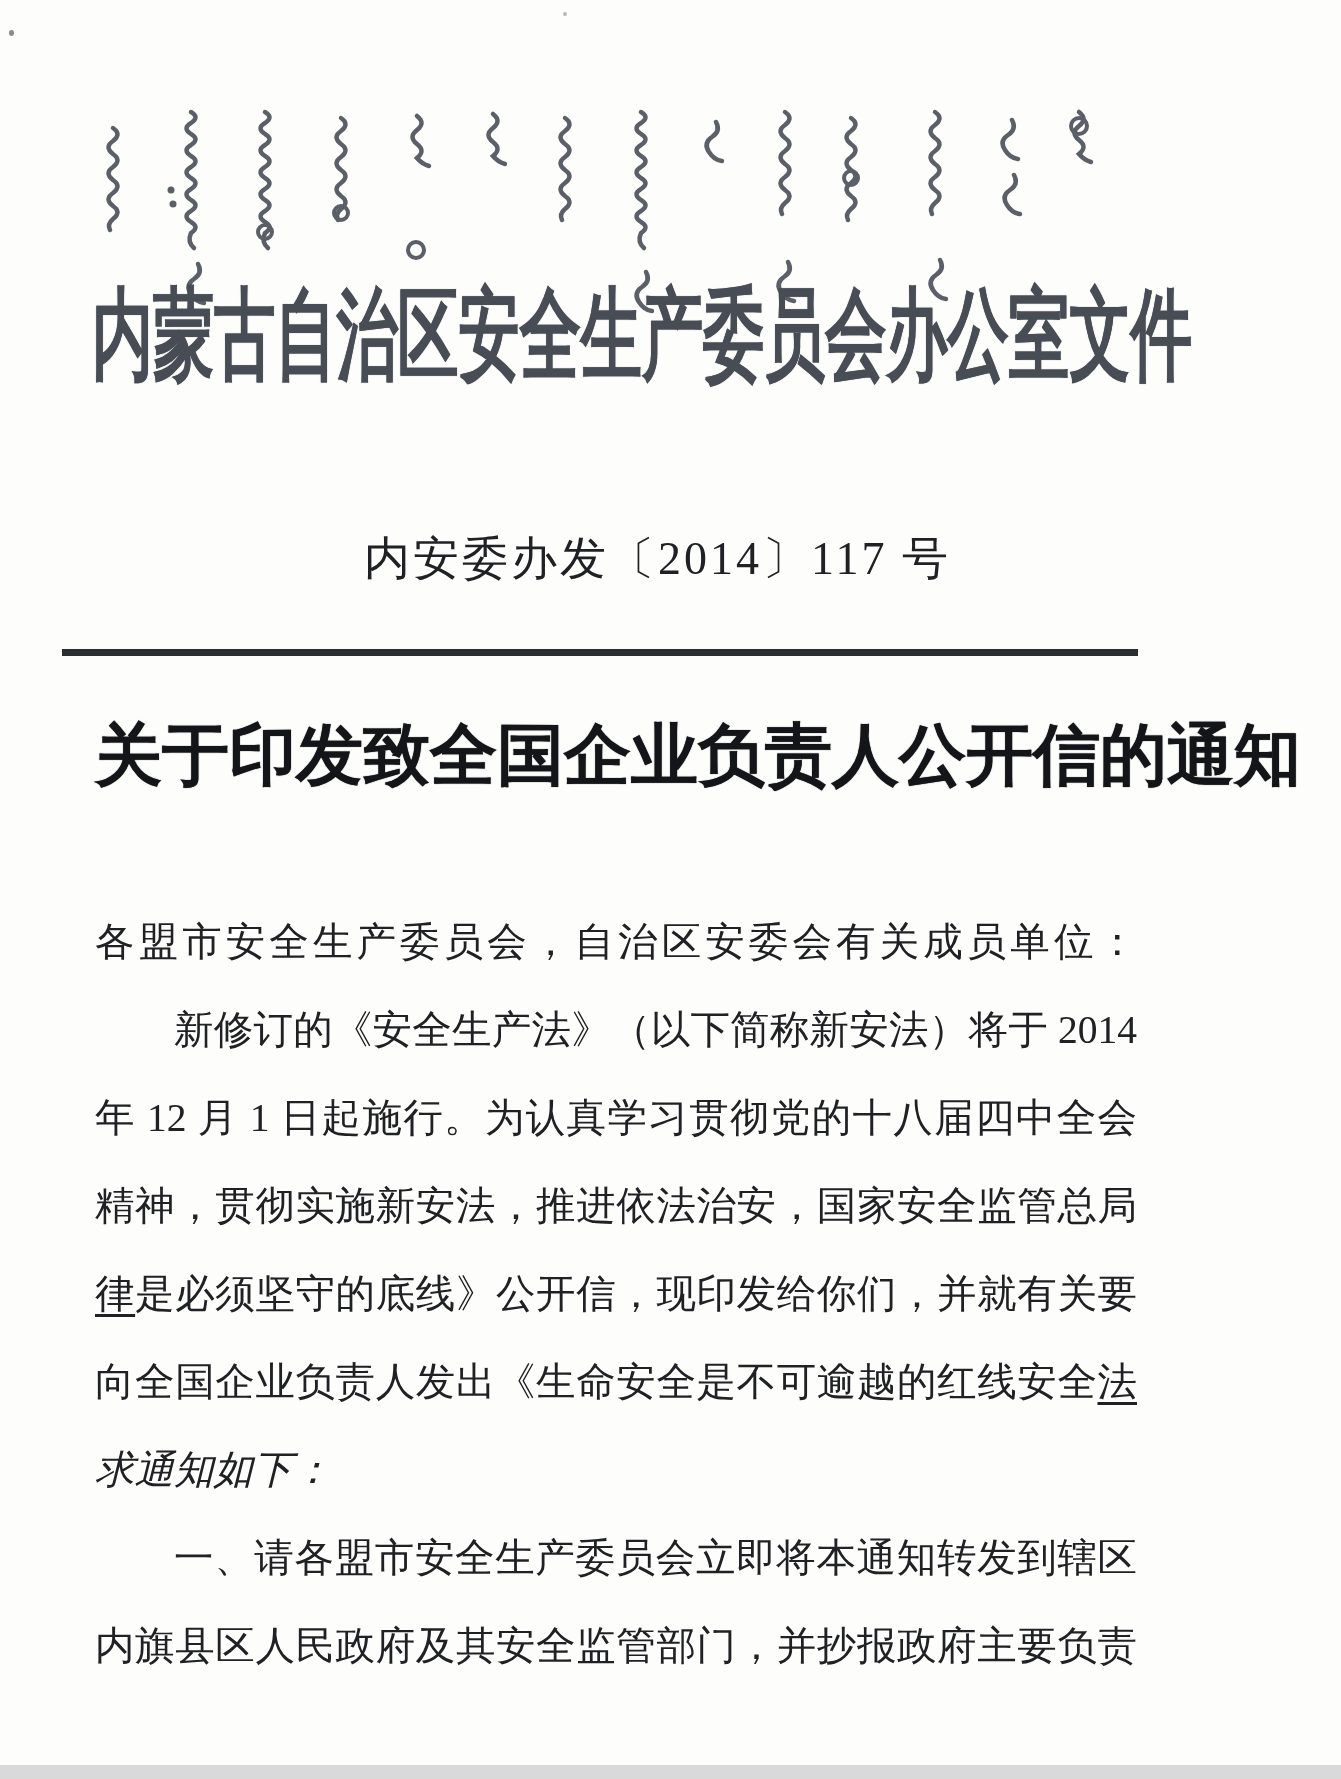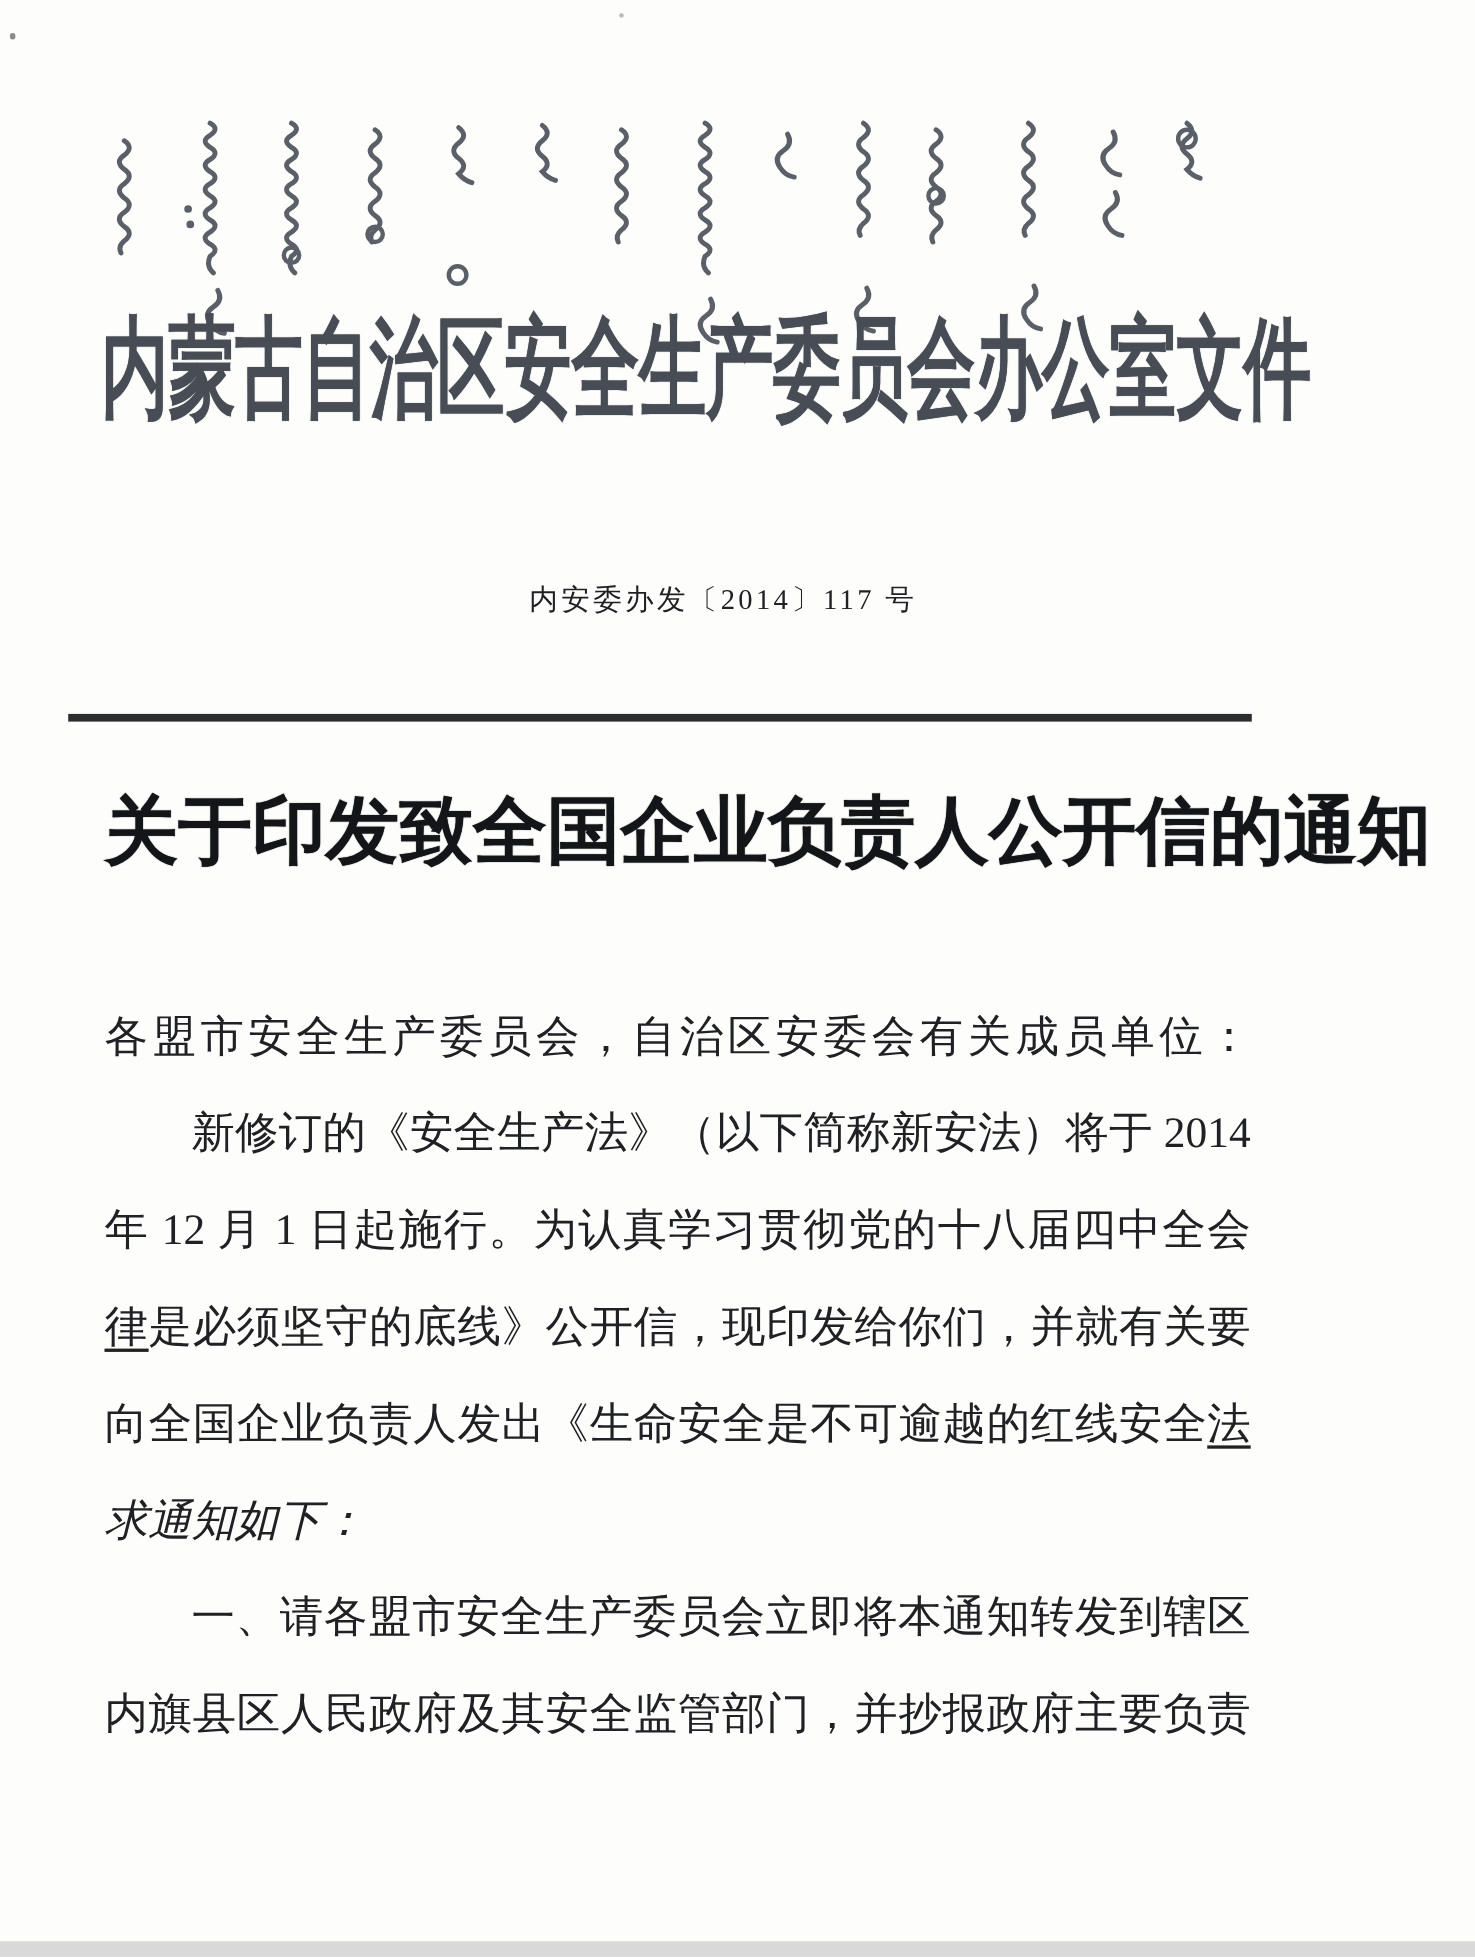--- a/index.html
+++ b/index.html
@@ -20,21 +20,21 @@
 
   .org-title {
     position:absolute; top:282px; left:92px; width:1705px;
     font-size:100px; line-height:1.08; font-weight:900; white-space:nowrap;
     color:var(--header-ink,#474c55);
     transform:scale(0.611,1); transform-origin:0 0;
     text-shadow:0 0 1px var(--header-ink,#474c55);
   }
   .doc-number {
     position:absolute; top:528px; left:0; width:1315px; text-align:center;
-    font-size:26px; letter-spacing:3px; color:var(--body-ink,#222325);
+    font-size:46px; letter-spacing:3px; color:var(--body-ink,#222325);
   }
   .rule {
     position:absolute; top:649px; left:62px; width:1076px; height:7px;
     background:var(--rule-ink,#2c2d30);
   }
   .notice-title {
     position:absolute; top:710px; left:95px; width:1042px; text-align:center;
     font-size:67px; font-weight:700; white-space:nowrap;
     color:var(--title-ink,#141518);
     text-shadow:0 0 1px var(--title-ink,#141518);
@@ -134,20 +134,21 @@
   <div class="doc-number">内安委办发〔2014〕117 号</div>
 
   <div class="rule"></div>
 
   <div class="notice-title">关于印发致全国企业负责人公开信的通知</div>
 
   <div class="body-text">
     <div class="line"><span>各盟市安全生产委员会，自治区安委会有关成员单位：</span></div>
     <div class="line indent"><span>新修订的《安全生产法》（以下简称新安法）将于 2014</span></div>
     <div class="line"><span>年 12 月 1 日起施行。为认真学习贯彻党的十八届四中全会</span></div>
+    <div class="line"><span>精神，贯彻实施新安法，推进依法治安，国家安全监管总局</span></div>
     <div class="line"><span class="u">律</span><span>是必须坚守的底线》公开信，现印发给你们，并就有关要</span></div>
     <div class="line"><span>向全国企业负责人发出《生命安全是不可逾越的红线安全</span><span class="u">法</span></div>
     <div class="line short"><span>求通知如下：</span></div>
     <div class="line indent"><span>一、请各盟市安全生产委员会立即将本通知转发到辖区</span></div>
     <div class="line"><span>内旗县区人民政府及其安全监管部门，并抄报政府主要负责</span></div>
   </div>
 
 </div>
 
 </body></html>

